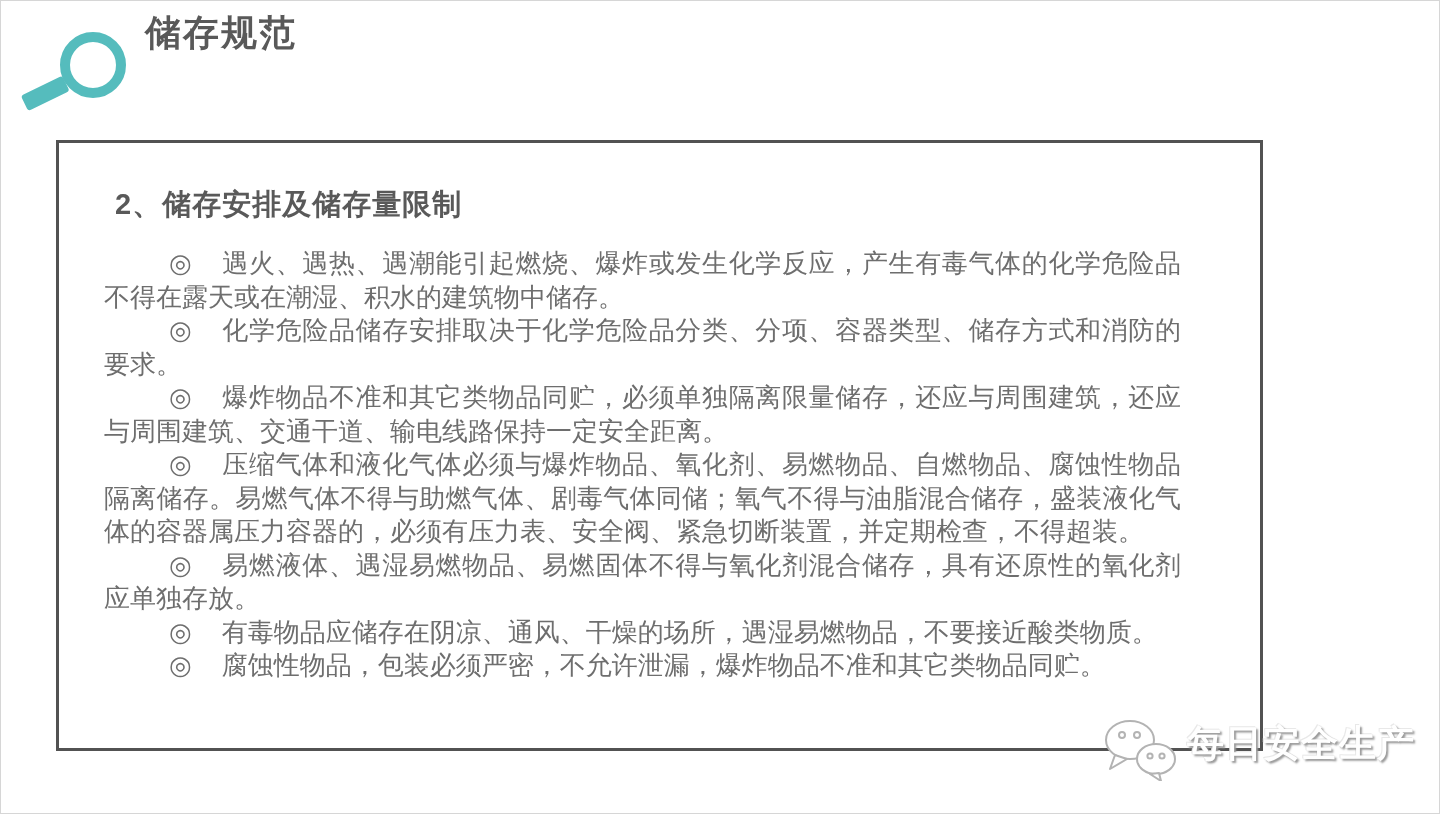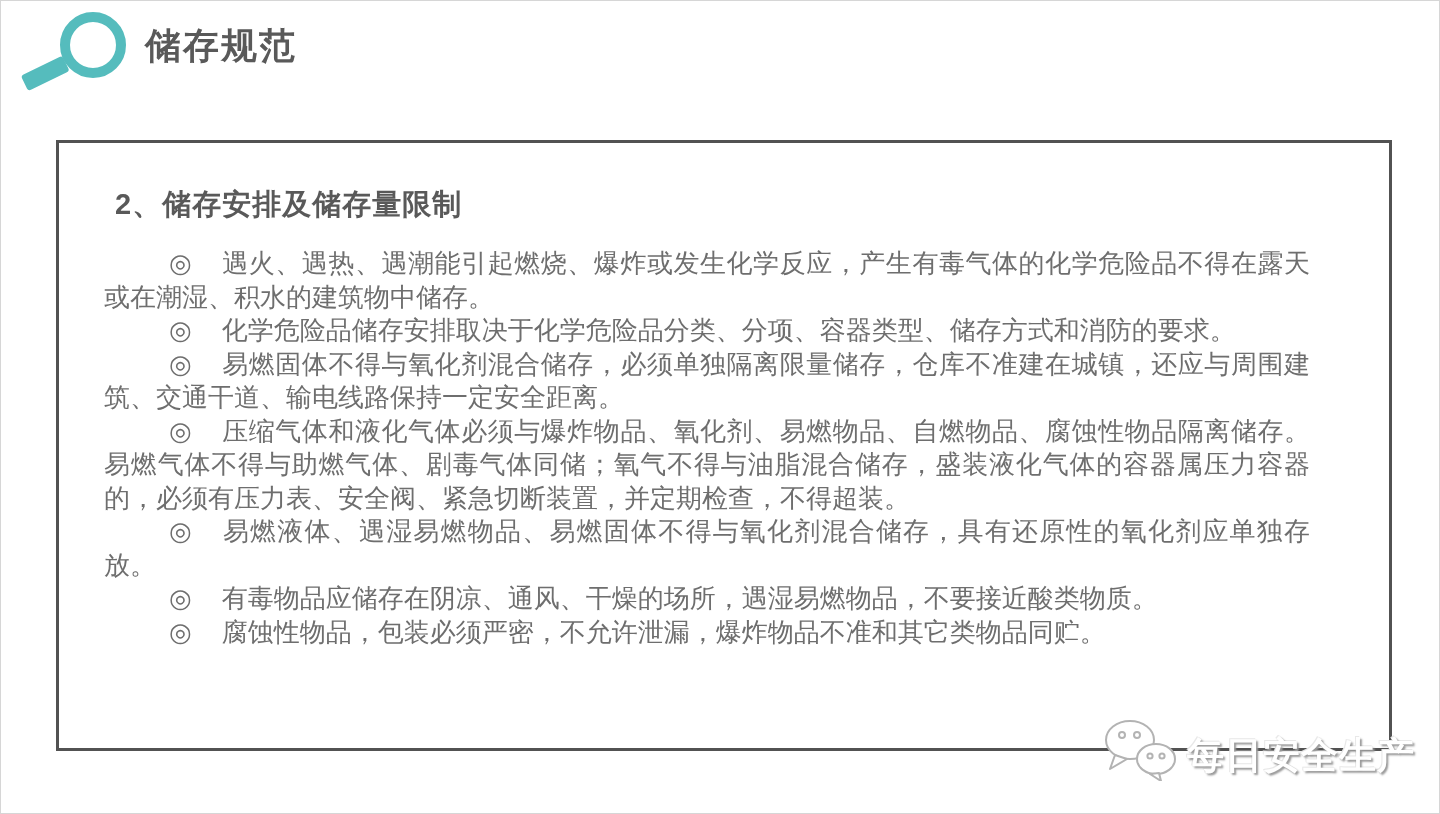--- a/index.html
+++ b/index.html
@@ -12,23 +12,22 @@
     background: #ffffff;
     border: 1px solid #d6d6d6;
     overflow: hidden;
     font-family: "Liberation Sans", "DejaVu Sans", sans-serif;
   }
 
   
   .header {
     position: absolute;
     left: 18px;
-    top: 0;
+    top: 20px;
     display: flex;
-    align-items: center;
   }
   .magnifier {
     width: 112px;
     height: 102px;
     color: var(--accent, #55bcbd);
     flex: 0 0 auto;
   }
   .page-title {
     margin: 0 0 0 14px;
     font-size: 36px;
@@ -37,21 +36,21 @@
     letter-spacing: 2px;
     line-height: 1;
     transform: translateY(-6px);
   }
 
   
   .content-box {
     position: absolute;
     left: 55px;
     top: 139px;
-    width: 1336px;
+    width: 1207px;
     height: 611px;
     border: 3px solid var(--box-border, #525252);
     background: #ffffff;
   }
   .section-heading {
     margin: 42px 0 0 56px;
     font-size: 29px;
     font-weight: bold;
     color: var(--title-text, #595959);
     letter-spacing: 1px;
@@ -70,21 +69,21 @@
   .bullet {
     margin-right: 30px;
   }
 
   
   .watermark {
     position: absolute;
     left: 1102px;
     top: 718px;
     display: flex;
-    align-items: flex-end;
+    align-items: flex-start;
     z-index: 5;
   }
   .wechat-icon {
     width: 78px;
     height: 62px;
     flex: 0 0 auto;
   }
   .watermark-text {
     margin-left: 6px;
     font-size: 37px;
@@ -110,21 +109,21 @@
     </svg>
     <h1 class="page-title">储存规范</h1>
   </div>
 
   <div class="content-box">
     <h2 class="section-heading">2、储存安排及储存量限制</h2>
 
     <div class="rules">
       <p class="rule"><span class="bullet">◎</span><span>遇火、遇热、遇潮能引起燃烧、爆炸或发生化学反应，产生有毒气体的化学危险品不得在露天或在潮湿、积水的建筑物中储存。</span></p>
       <p class="rule"><span class="bullet">◎</span><span>化学危险品储存安排取决于化学危险品分类、分项、容器类型、储存方式和消防的要求。</span></p>
-      <p class="rule"><span class="bullet">◎</span><span>易燃固体不得与氧化剂混合储存，必须单独隔离限量储存，仓库不准建在城镇，还应与周围建筑、交通干道、输电线路保持一定安全距离。</span></p>
+      <p class="rule"><span class="bullet">◎</span><span>爆炸物品不准和其它类物品同贮，必须单独隔离限量储存，还应与周围建筑，还应与周围建筑、交通干道、输电线路保持一定安全距离。</span></p>
       <p class="rule"><span class="bullet">◎</span><span>压缩气体和液化气体必须与爆炸物品、氧化剂、易燃物品、自燃物品、腐蚀性物品隔离储存。易燃气体不得与助燃气体、剧毒气体同储；氧气不得与油脂混合储存，盛装液化气体的容器属压力容器的，必须有压力表、安全阀、紧急切断装置，并定期检查，不得超装。</span></p>
       <p class="rule"><span class="bullet">◎</span><span>易燃液体、遇湿易燃物品、易燃固体不得与氧化剂混合储存，具有还原性的氧化剂应单独存放。</span></p>
       <p class="rule"><span class="bullet">◎</span><span>有毒物品应储存在阴凉、通风、干燥的场所，遇湿易燃物品，不要接近酸类物质。</span></p>
       <p class="rule"><span class="bullet">◎</span><span>腐蚀性物品，包装必须严密，不允许泄漏，爆炸物品不准和其它类物品同贮。</span></p>
     </div>
   </div>
 
   <div class="watermark">
     <svg class="wechat-icon" viewBox="0 0 78 62" aria-hidden="true">
 

